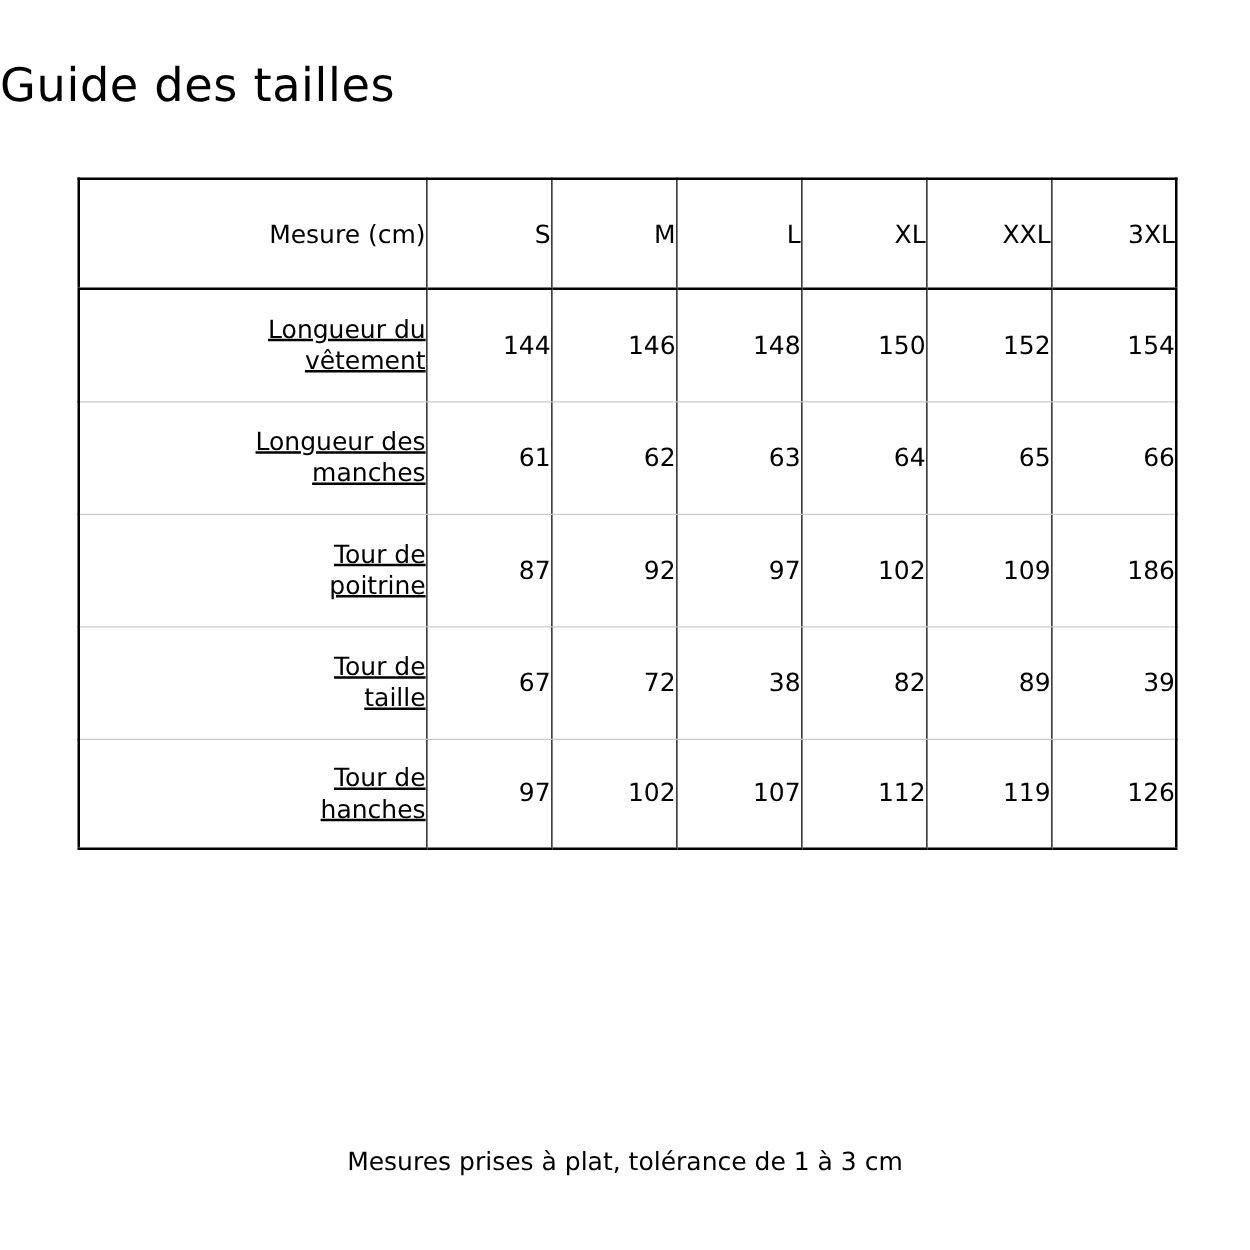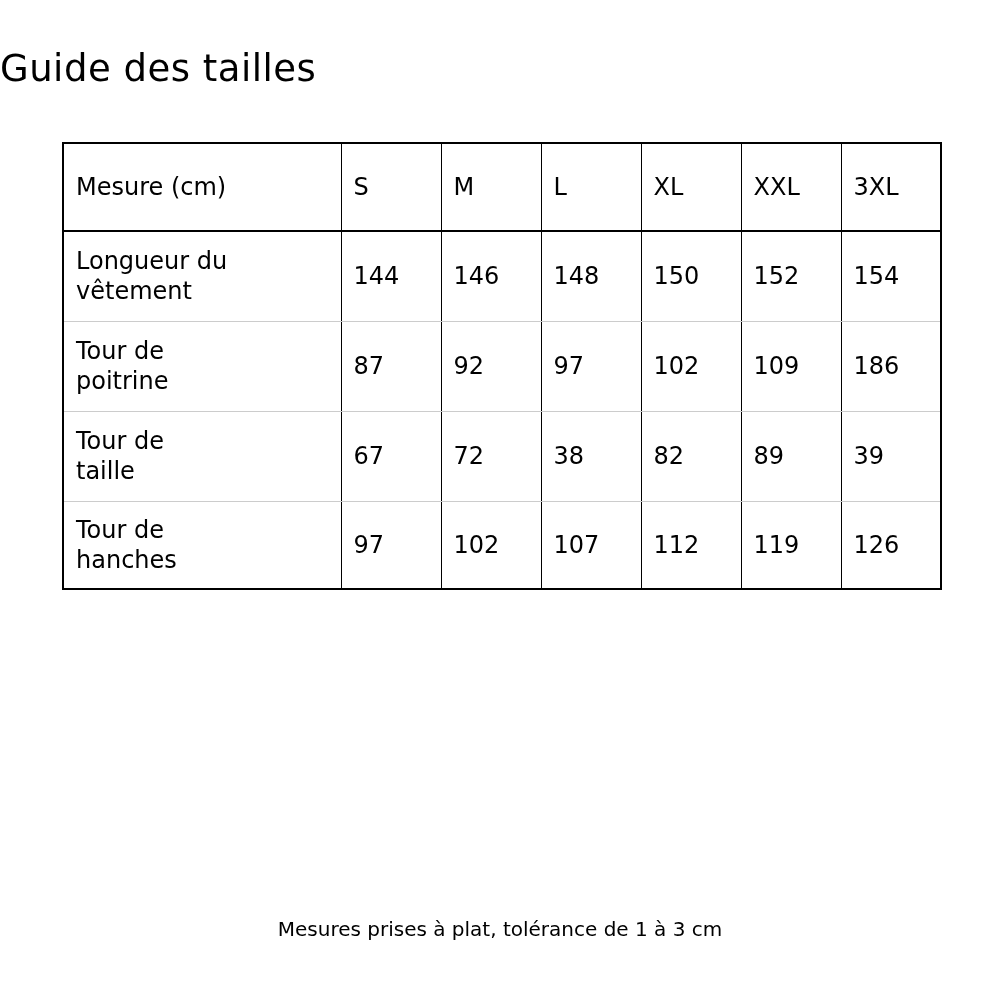--- a/index.html
+++ b/index.html
@@ -29,44 +29,44 @@
     top: 142px; left: 62px;
     width: 878px;
     border-collapse: collapse;
     table-layout: fixed;
     border: 2px solid #000000;
   }
   table.size-table th,
   table.size-table td {
     border-left: 1px solid #000000;
     border-right: 1px solid #000000;
-    text-align: left;
+    text-align: right;
     vertical-align: middle;
-    font-size: 24px;
+    font-size: 20px;
     font-weight: 400;
     line-height: 1.25;
     padding-left: 12px;
   }
   table.size-table thead th {
     height: 88px;
     border-bottom: 2px solid #000000;
   }
   table.size-table tbody td,
   table.size-table tbody th {
     height: 90px;
     border-bottom: 1px solid #cccccc;
   }
   table.size-table tbody tr:last-child td,
   table.size-table tbody tr:last-child th {
     height: 88px;
     border-bottom: 2px solid #000000;
   }
   .col-label { width: 278px; }
   .col-size  { width: 100px; }
-  .row-label { white-space: pre-line; }
+  .row-label { white-space: pre-line; text-decoration: underline; }
   .footer {
     position: absolute;
     top: 917px; left: 0;
     width: 1000px;
     text-align: center;
     font-size: 20px;
   }
 </style>
 </head>
 <body>
@@ -92,20 +92,30 @@
         <td class="row-label">Longueur du
 vêtement</td>
         <td>144</td>
         <td>146</td>
         <td>148</td>
         <td>150</td>
         <td>152</td>
         <td>154</td>
       </tr>
       <tr>
+        <td class="row-label">Longueur des
+manches</td>
+        <td>61</td>
+        <td>62</td>
+        <td>63</td>
+        <td>64</td>
+        <td>65</td>
+        <td>66</td>
+      </tr>
+      <tr>
         <td class="row-label">Tour de
 poitrine</td>
         <td>87</td>
         <td>92</td>
         <td>97</td>
         <td>102</td>
         <td>109</td>
         <td>186</td>
       </tr>
       <tr>

